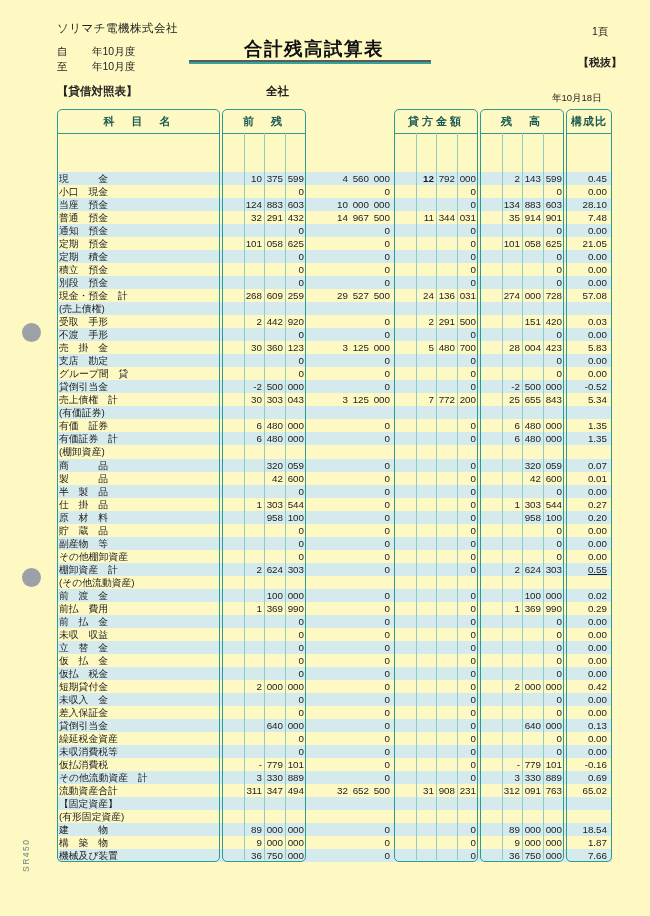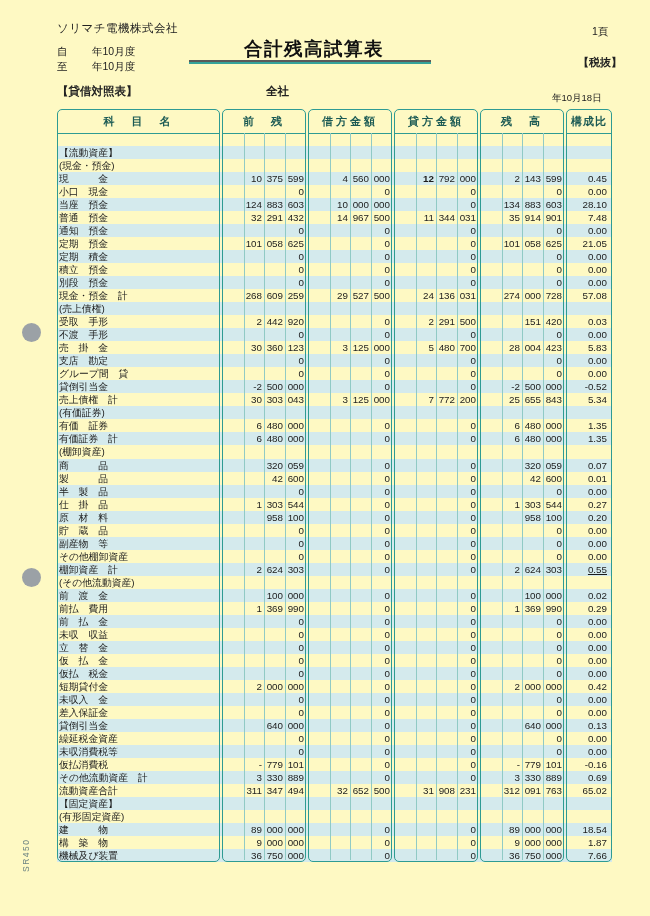--- a/index.html
+++ b/index.html
@@ -61,26 +61,20 @@
   <div class="abs sheetlbl">【貸借対照表】</div>
   <div class="abs scope">全社</div>
   <div class="abs printdate">年10月18日</div>
 
   <div class="abs hole hole1"></div>
   <div class="abs hole hole2"></div>
   <div class="abs formcode">SR450</div>
 
   <div class="tbl">
     <div class="rowlayer" id="rows">
-        <div class="row alt" style="top: 37.02px;">
-          <div class="cell cname">【流動資産】</div>
-        </div>
-        <div class="row" style="top: 50.04px;">
-          <div class="cell cname">(現金・預金)</div>
-        </div>
         <div class="row alt" style="top: 63.06px;">
           <div class="cell cname">現　　　金</div>
           <div class="cell cnum" style="left: 186px; width: 19px;">10</div>
           <div class="cell cnum" style="left: 207px; width: 19px;">375</div>
           <div class="cell cnum" style="left: 228px; width: 19px;">599</div>
           <div class="cell cnum" style="left: 272px; width: 19px;">4</div>
           <div class="cell cnum" style="left: 293px; width: 19px;">560</div>
           <div class="cell cnum" style="left: 314px; width: 19px;">000</div>
           <div class="cell cnum" style="left: 358px; width: 19px; font-weight: bold;">12</div>
           <div class="cell cnum" style="left: 379px; width: 19px;">792</div>
@@ -589,26 +583,20 @@
           <div class="cell cnum" style="left: 486px; width: 19px;">000</div>
           <div class="cell cpct" style="left: 509px; width: 41px;">7.66</div>
         </div>
       </div>
 
     <div class="colbox" style="left:0;width:163px">
       <div class="colhead"><span>科　目　名</span></div>
     </div>
     <div class="colbox" style="left:165px;width:84px">
       <div class="colhead"><span>前　残</span></div>
-      <i class="sub s1"></i>
-        <i class="sub s2"></i>
-        <i class="sub s3"></i>
-    </div>
-    <div class="colbox" style="left:251px;width:84px">
-      <div class="colhead"><span>借方金額</span></div>
       <i class="sub s1"></i>
         <i class="sub s2"></i>
         <i class="sub s3"></i>
     </div>
     <div class="colbox" style="left:337px;width:84px">
       <div class="colhead"><span>貸方金額</span></div>
       <i class="sub s1"></i>
         <i class="sub s2"></i>
         <i class="sub s3"></i>
     </div>

